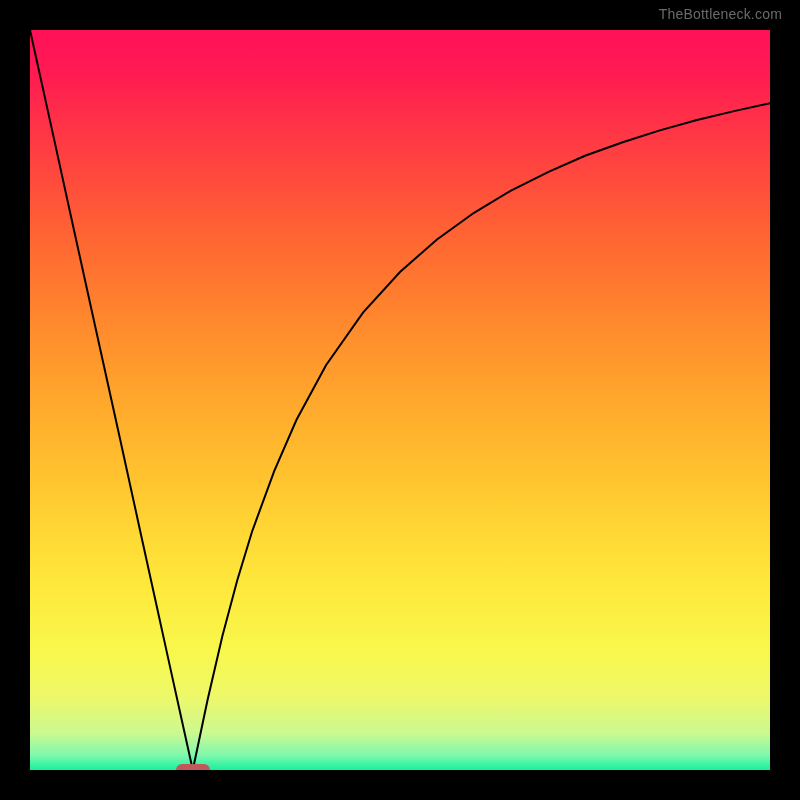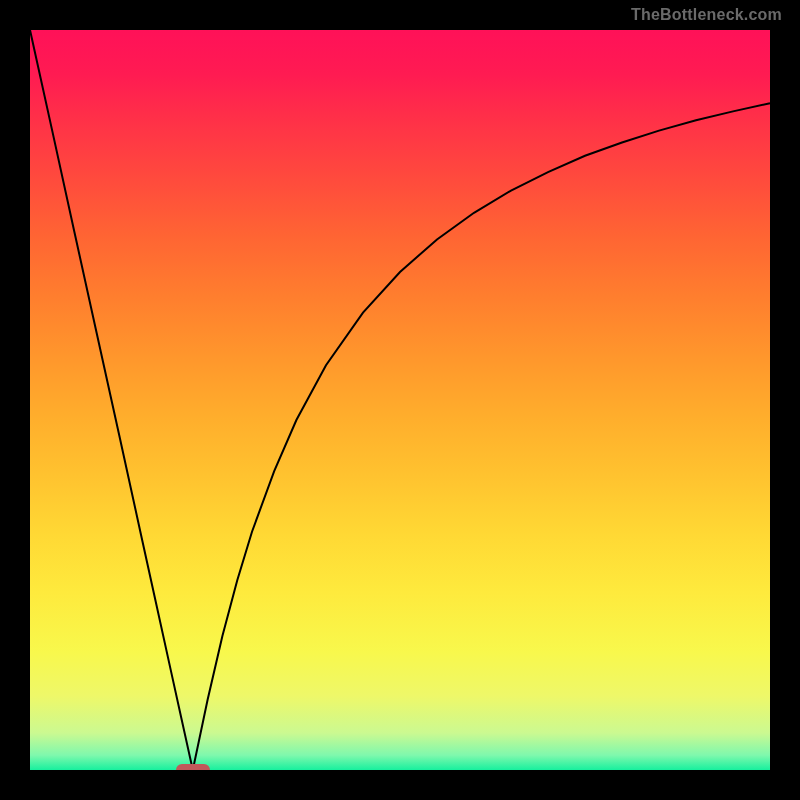--- a/index.html
+++ b/index.html
@@ -8,22 +8,22 @@
     height: 800px;
     background: #ffffff;
     position: relative;
     overflow: hidden;
   }
   .watermark {
     position: absolute;
     top: 6px;
     right: 18px;
     font-family: Arial, sans-serif;
-    font-size: 16px;
-    font-weight: 700;
+    font-size: 14px;
+    font-weight: 400;
     color: #6a6a6a;
     letter-spacing: 0.2px;
     z-index: 10;
     text-align: center;
   }
   .chart-frame {
     position: absolute;
     left: 0;
     top: 0;
     width: 800px;

